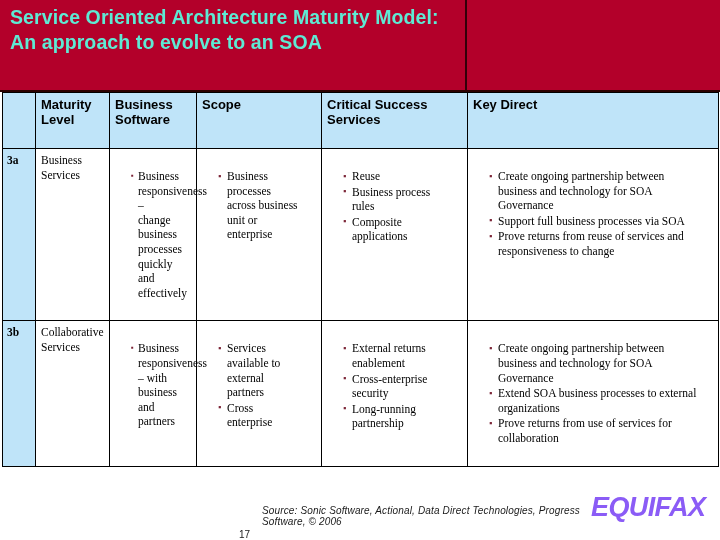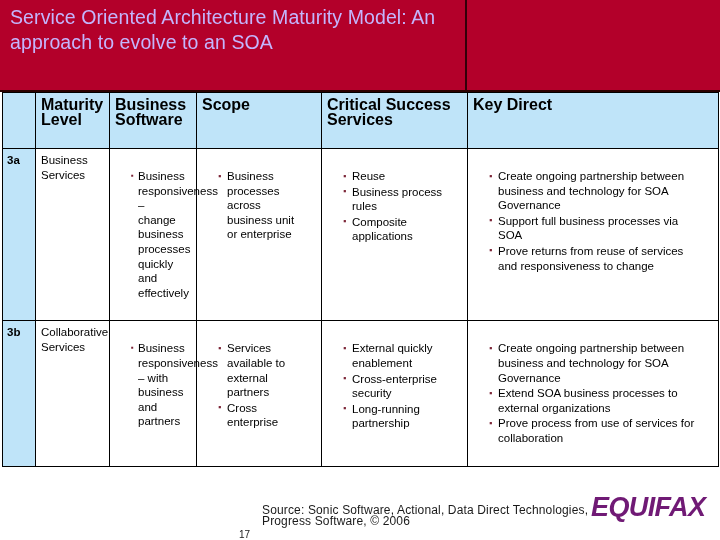--- a/index.html
+++ b/index.html
@@ -32,23 +32,23 @@
     top: 0;
     width: 2px;
     height: 90px;
     background: #330009;
   }
   #title-text {
     position: absolute;
     left: 10px;
     top: 5px;
     width: 452px;
-    color: #c4b5fd;
+    color: #5eead4;
     font-size: 19.5px;
-    font-weight: normal;
+    font-weight: bold;
     line-height: 25px;
     letter-spacing: 0.1px;
   }
 
   
   #maturity-table {
     position: absolute;
     left: 2px;
     top: 92px;
     width: 716px;
@@ -59,29 +59,30 @@
   #maturity-table th,
   #maturity-table td {
     border: 1px solid #000000;
     vertical-align: top;
     padding: 4px 4px 4px 5px;
     box-sizing: border-box;
   }
   #maturity-table thead th {
     background: #bfe4f9;
     font-weight: bold;
-    font-size: 16px;
+    font-size: 13px;
     text-align: left;
     height: 56px;
     line-height: 15px;
     margin-left: 8px;
   }
   #maturity-table tbody td {
     background: #ffffff;
     line-height: 14.6px;
+    font-family: Liberation Serif, serif;
   }
   #maturity-table td.idx,
   #maturity-table th.idx {
     background: #bfe4f9;
     font-weight: bold;
     text-align: left;
     padding-left: 4px;
   }
   .col-idx   { width: 33px; }
   .col-lvl   { width: 74px; }
@@ -131,33 +132,34 @@
     text-align: right;
     font-size: 10px;
     color: #1a1a1a;
     margin-top: 18px;
   }
   #source-note {
     position: absolute;
     left: 262px;
     top: 505px;
     width: 330px;
-    font-size: 12px;
+    font-size: 10px;
     color: #1a1a1a;
     letter-spacing: 0.15px;
     line-height: 11px;
+    font-style: italic;
   }
   #equifax-logo {
     position: absolute;
     left: 591px;
     top: 493px;
     font-size: 27px;
     font-weight: bold;
     font-style: italic;
-    color: #701a75;
+    color: #8b5cf6;
     letter-spacing: -0.6px;
     line-height: 28px;
   }
 </style>
 </head>
 <body>
 
 <div id="title-banner">
   <div class="divider-line"></div>
   <div id="title-text">Service Oriented Architecture Maturity Model: An approach to evolve to an SOA</div>
@@ -224,30 +226,30 @@
           </ul>
         </td>
         <td>
           <ul class="blist">
             <li>Services available to external partners</li>
             <li>Cross enterprise</li>
           </ul>
         </td>
         <td>
           <ul class="blist">
-            <li>External quickly enablement</li>
+            <li>External returns enablement</li>
             <li>Cross-enterprise security</li>
             <li>Long-running partnership</li>
           </ul>
         </td>
         <td>
           <ul class="blist">
             <li>Create ongoing partnership between business and technology for SOA Governance</li>
             <li>Extend SOA business processes to external organizations</li>
-            <li>Prove process from use of services for collaboration</li>
+            <li>Prove returns from use of services for collaboration</li>
           </ul>
         </td>
       </tr>
     </tbody>
 </table>
 
 <div id="footer-rule">
   
   
   

